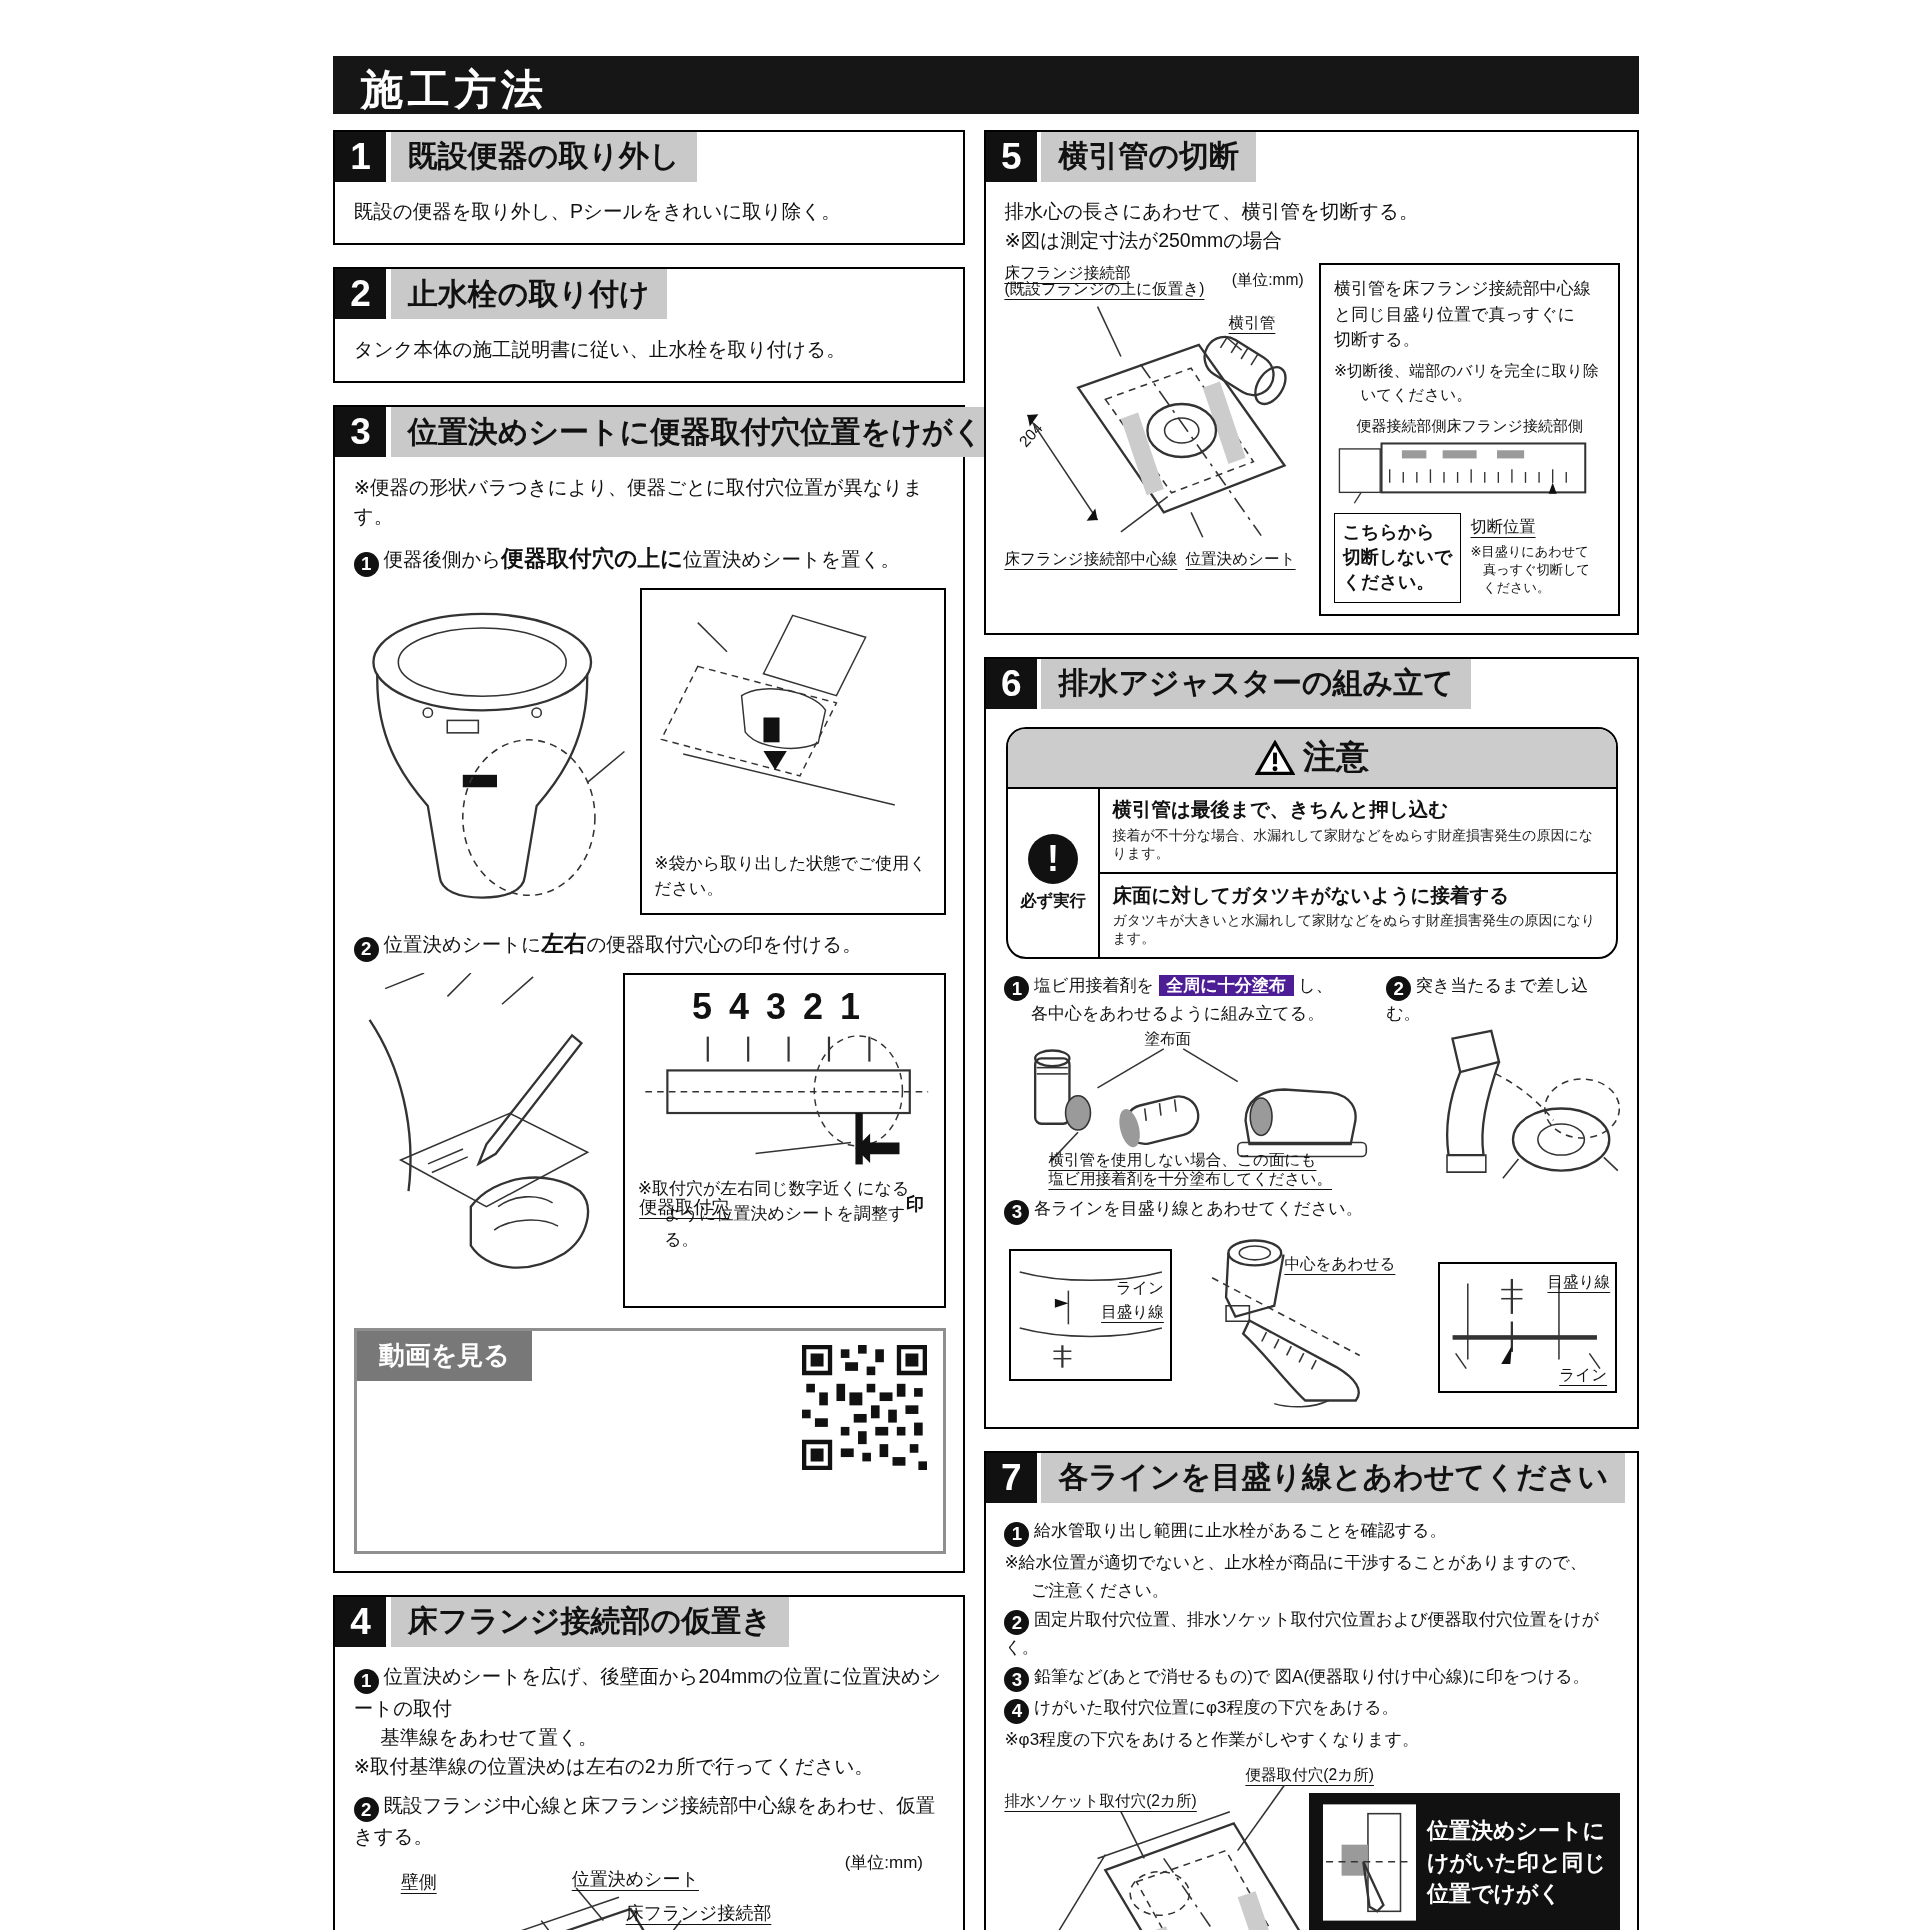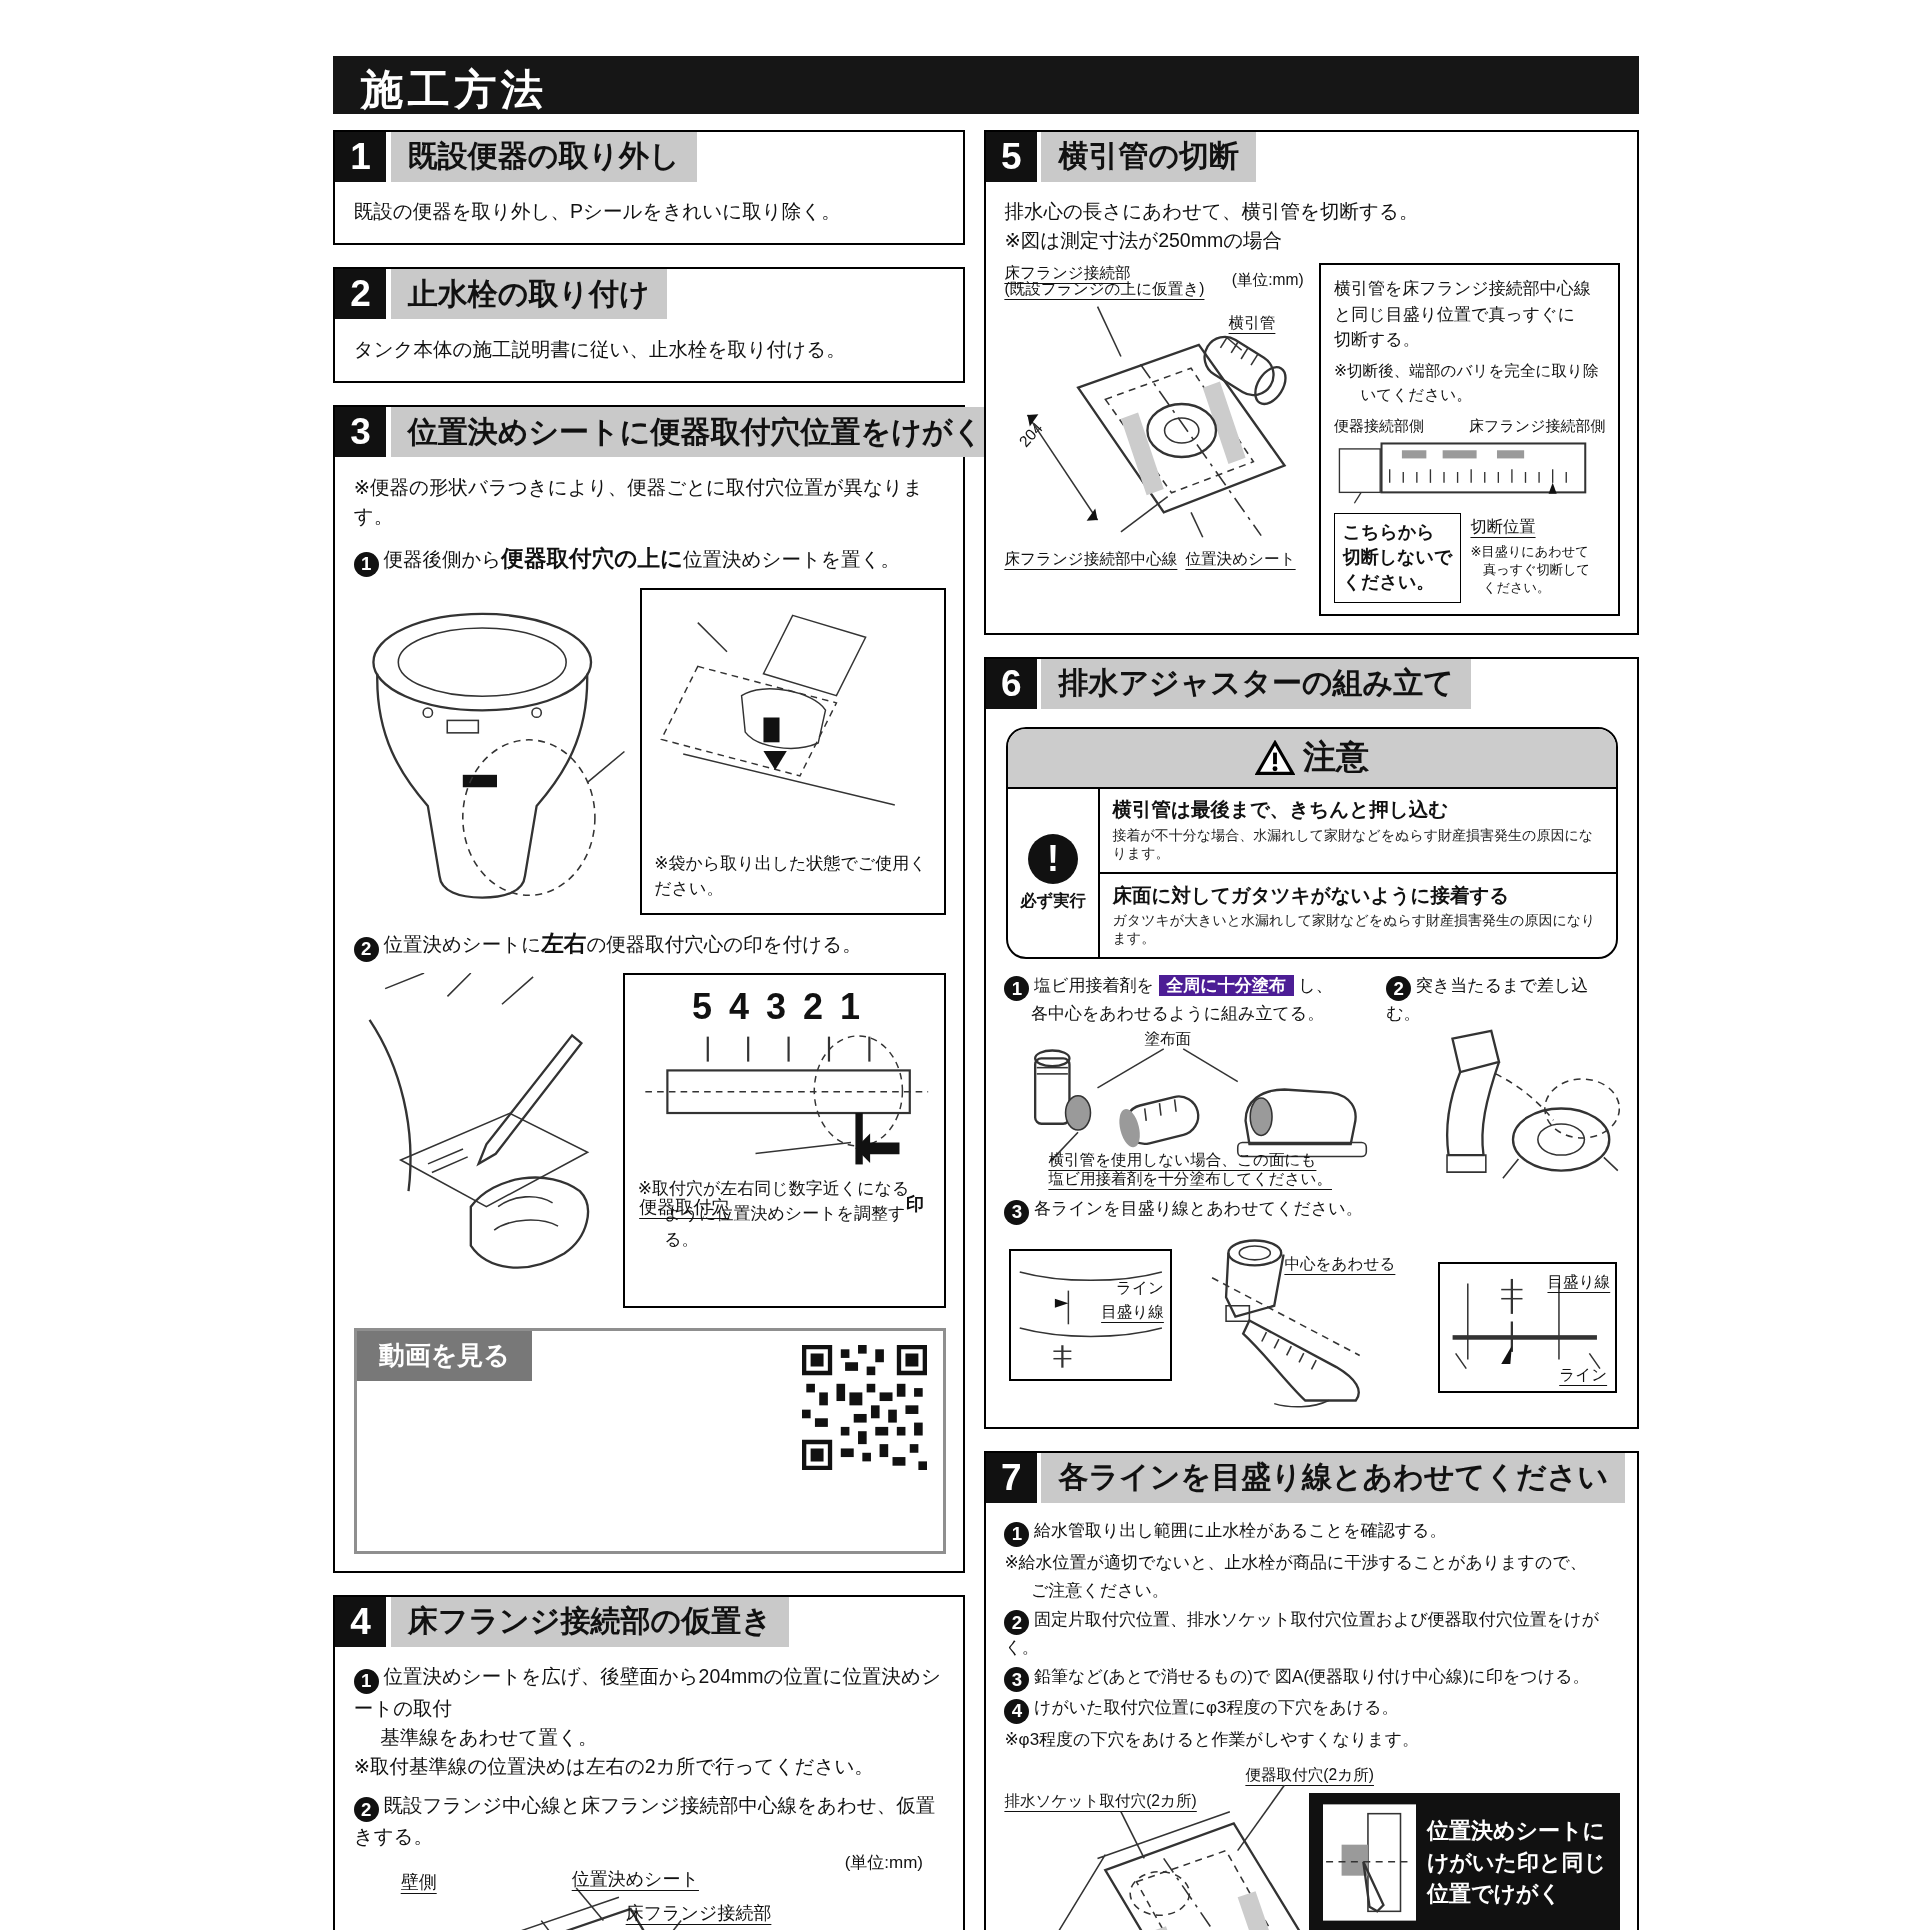--- a/index.html
+++ b/index.html
@@ -318,21 +318,21 @@
             <div class="lbl-s ul" style="left:0;bottom:28px">床フランジ接続部中心線</div>
             <div class="lbl-s ul" style="left:181px;bottom:28px">位置決めシート</div>
           </div>
 
           <div class="callout-box" style="flex:1;position:relative">
             <div class="bt2">横引管を床フランジ接続部中心線</div>
             <div class="bt2">と同じ目盛り位置で真っすぐに</div>
             <div class="bt2">切断する。</div>
             <div class="bt2" style="font-size:15.6px;margin-top:6.2px">※切断後、端部のバリを完全に取り除</div>
             <div class="bt2 indent" style="font-size:15.6px">いてください。</div>
-            <div style="display:flex;justify-content:space-between;margin-top:11px;font-size:15px">
+            <div style="display:flex;justify-content:center;margin-top:11px;font-size:15px">
               <span>便器接続部側</span>
               <span>床フランジ接続部側</span>
             </div>
             <svg width="100%" height="72" viewBox="0 0 400 92">
               <rect class="skt" x="8" y="12" width="60" height="64"></rect>
               <rect class="sk" x="70" y="4" width="300" height="72"></rect>
               <rect class="dgray" x="100" y="14" width="36" height="12"></rect>
                   <rect class="dgray" x="160" y="14" width="50" height="12"></rect>
                   <rect class="dgray" x="240" y="14" width="40" height="12"></rect>
               <g class="skt">

